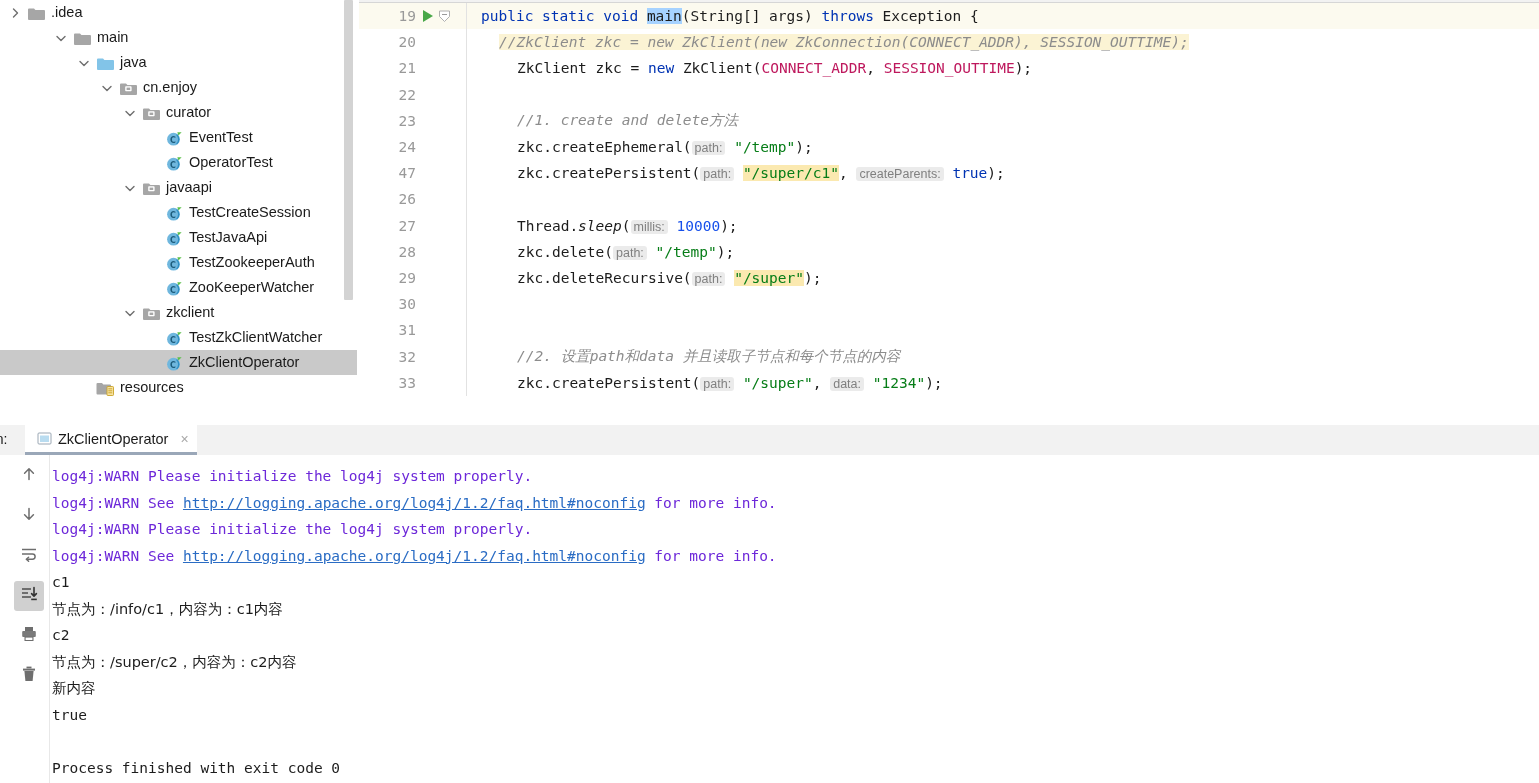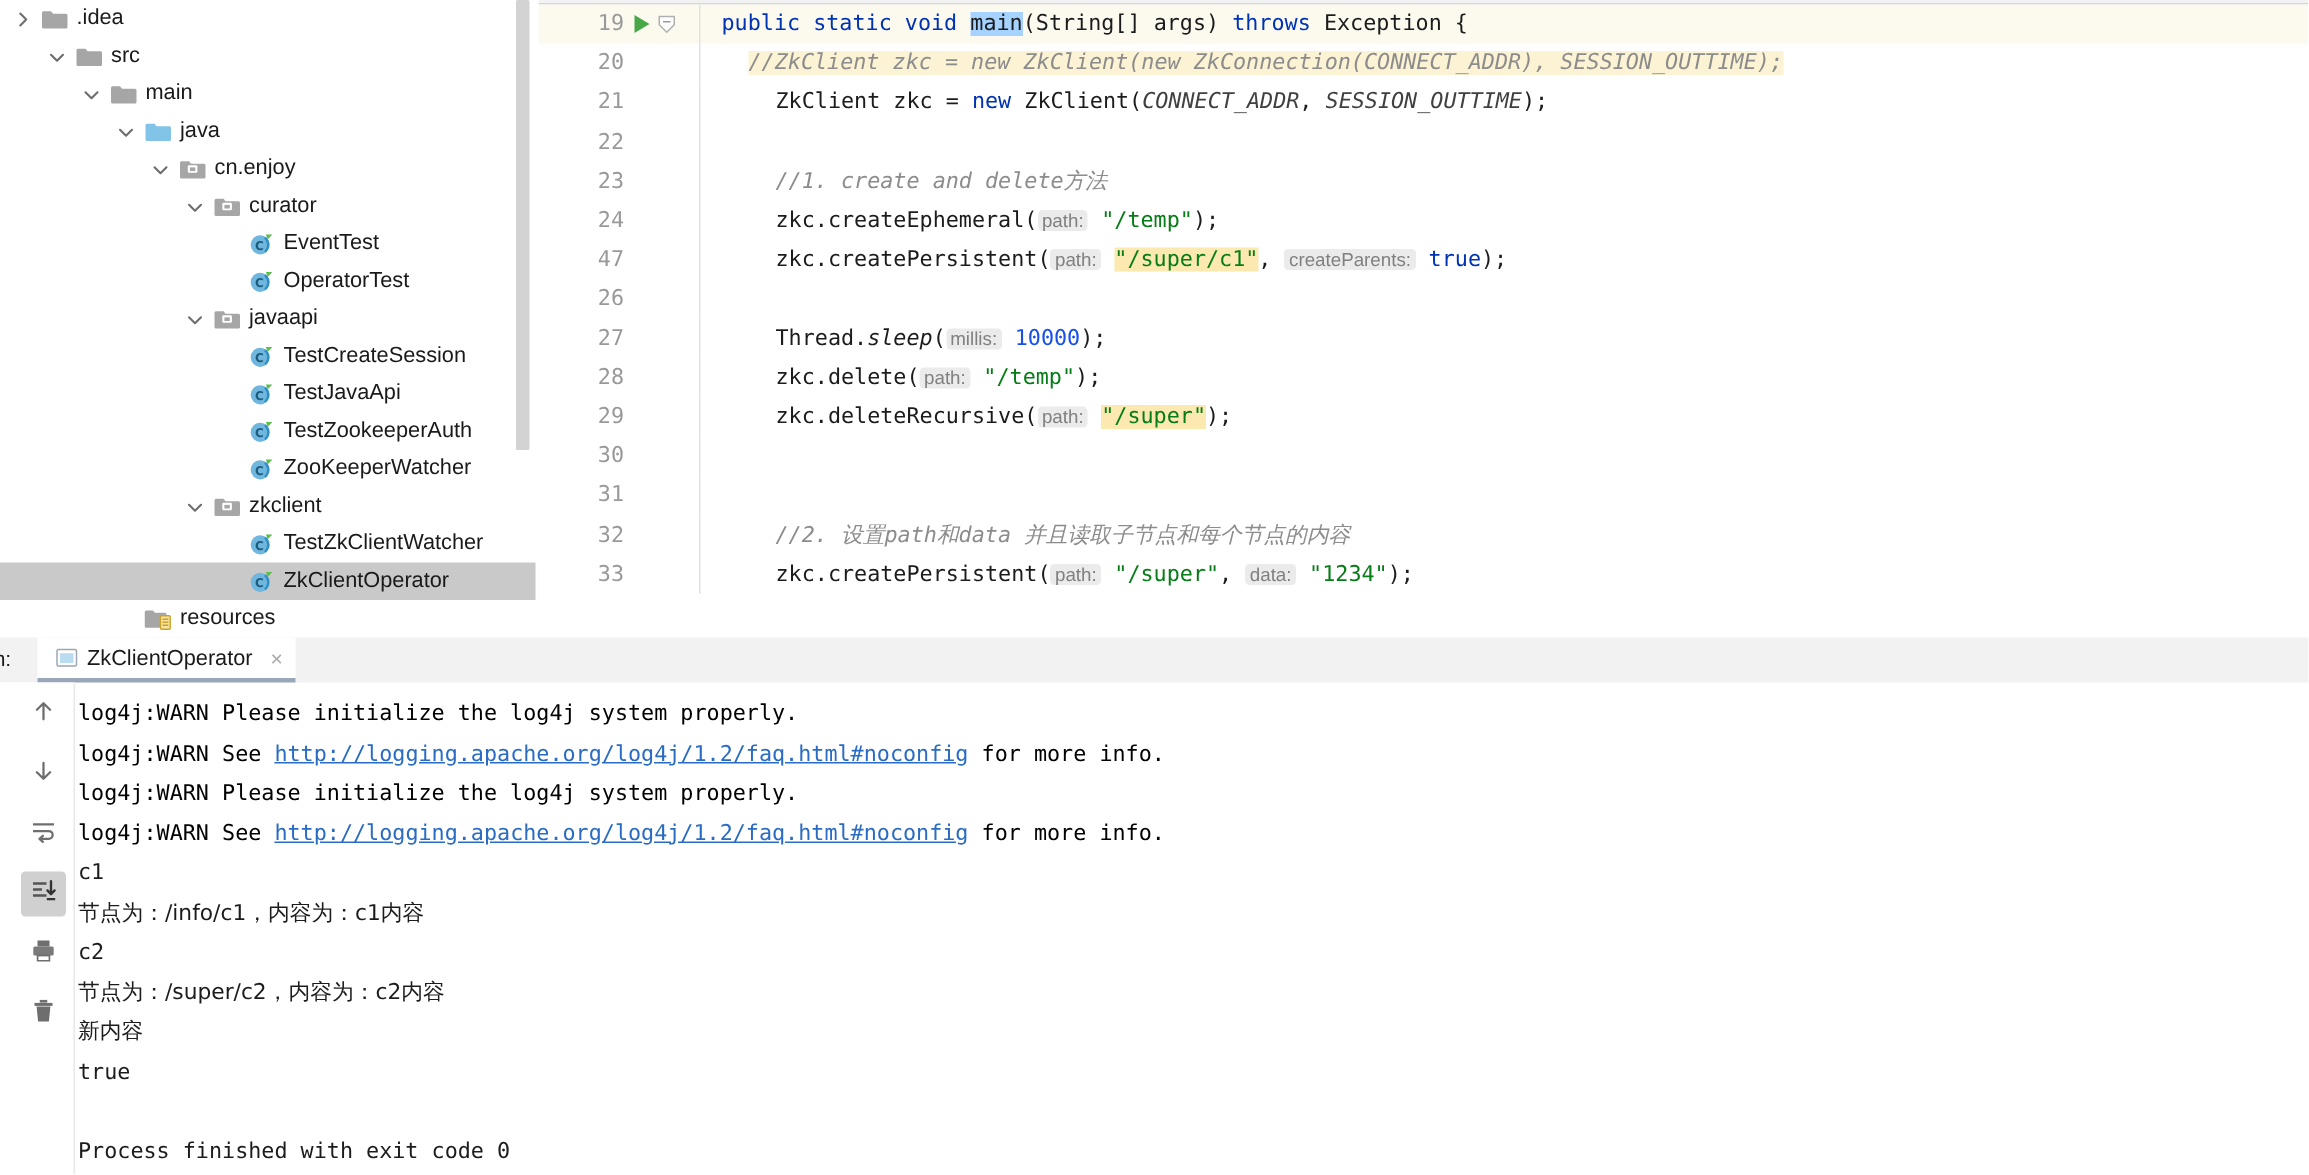--- a/index.html
+++ b/index.html
@@ -72,21 +72,21 @@
   .run-arrow{width:0;height:0;border-left:10px solid #48a748;border-top:6px solid transparent;border-bottom:6px solid transparent;}
   .fold-marker{width:13px;height:13px;}
   .code-text{padding-left:14px;flex:1 1 auto;}
 
   
   .kw{color:#0033b3;}
   .pln{color:#1c1c1c;}
   .str{color:#067d17;}
   .num{color:#1750eb;}
   .cmt{color:#8c8c8c;font-style:italic;}
-  .cnst{color:#404040;font-style:italic;}
+  .cnst{color:#be185d;}
   .hintbadge{
     background:#ebebeb;color:#808080;border-radius:3px;
     padding:0 3px;font-size:12.5px;font-family:"Liberation Sans", sans-serif;
   }
   .occ{background:#fbe9b0;}
   .sel{background:#a6d2ff;}
   .cmt-hl{background:#fbf3d4;}
 
   
   #console-panel{
@@ -119,21 +119,21 @@
     position:absolute;left:14px;width:30px;height:30px;
     display:flex;align-items:center;justify-content:center;border-radius:3px;
   }
   .tbtn.active{background:#d0d0d0;}
   #console-output{
     position:absolute;left:52px;top:30px;width:1487px;height:328px;
     font-family:"DejaVu Sans Mono", monospace;font-size:14.5px;
     padding-top:8px;box-sizing:border-box;overflow:hidden;
   }
   .cline{height:26.5px;line-height:26.5px;white-space:nowrap;color:#1c1c1c;}
-  .warn{color:#000000;}
+  .warn{color:#6d28d9;}
   .link{color:#2a6cc4;text-decoration:underline;}
   .cn{font-family:"DejaVu Sans", sans-serif;}
   #console-left-stub{
     position:absolute;left:0;top:30px;width:14px;height:328px;overflow:hidden;
   }
   .stub-box{position:absolute;left:-8px;width:16px;height:22px;border:1px solid #cfcfcf;background:#f4f4f4;}
 </style>
 </head>
 <body>
 
@@ -146,33 +146,20 @@
           <span class="tw">
             <svg width="14" height="14" viewBox="0 0 14 14">
               <path d="M5.5 3 L9.5 7 L5.5 11" fill="none" stroke="#6e6e6e" stroke-width="1.4" stroke-linecap="round" stroke-linejoin="round"></path>
             </svg>
           </span>
           <span style="display:inline-block;width:5px;flex:0 0 auto;"></span>
           <span class="ticon"><svg width="19" height="16" viewBox="0 0 19 16">
               <path class="fold-gray" d="M1 3.5 a1 1 0 0 1 1-1 h5 l1.4 1.6 H17 a1 1 0 0 1 1 1 V13 a1 1 0 0 1-1 1 H2 a1 1 0 0 1-1-1 Z"></path>
             </svg></span>
           <span class="tlabel">.idea</span>
-        </div>
-        <div class="tree-row">
-          <span style="display:inline-block;width:31px;flex:0 0 auto;"></span>
-          <span class="tw">
-            <svg width="14" height="14" viewBox="0 0 14 14">
-              <path d="M3 5.5 L7 9.5 L11 5.5" fill="none" stroke="#6e6e6e" stroke-width="1.4" stroke-linecap="round" stroke-linejoin="round"></path>
-            </svg>
-          </span>
-          <span style="display:inline-block;width:5px;flex:0 0 auto;"></span>
-          <span class="ticon"><svg width="19" height="16" viewBox="0 0 19 16">
-              <path class="fold-gray" d="M1 3.5 a1 1 0 0 1 1-1 h5 l1.4 1.6 H17 a1 1 0 0 1 1 1 V13 a1 1 0 0 1-1 1 H2 a1 1 0 0 1-1-1 Z"></path>
-            </svg></span>
-          <span class="tlabel">src</span>
         </div>
         <div class="tree-row">
           <span style="display:inline-block;width:54px;flex:0 0 auto;"></span>
           <span class="tw">
             <svg width="14" height="14" viewBox="0 0 14 14">
               <path d="M3 5.5 L7 9.5 L11 5.5" fill="none" stroke="#6e6e6e" stroke-width="1.4" stroke-linecap="round" stroke-linejoin="round"></path>
             </svg>
           </span>
           <span style="display:inline-block;width:5px;flex:0 0 auto;"></span>
           <span class="ticon"><svg width="19" height="16" viewBox="0 0 19 16">

